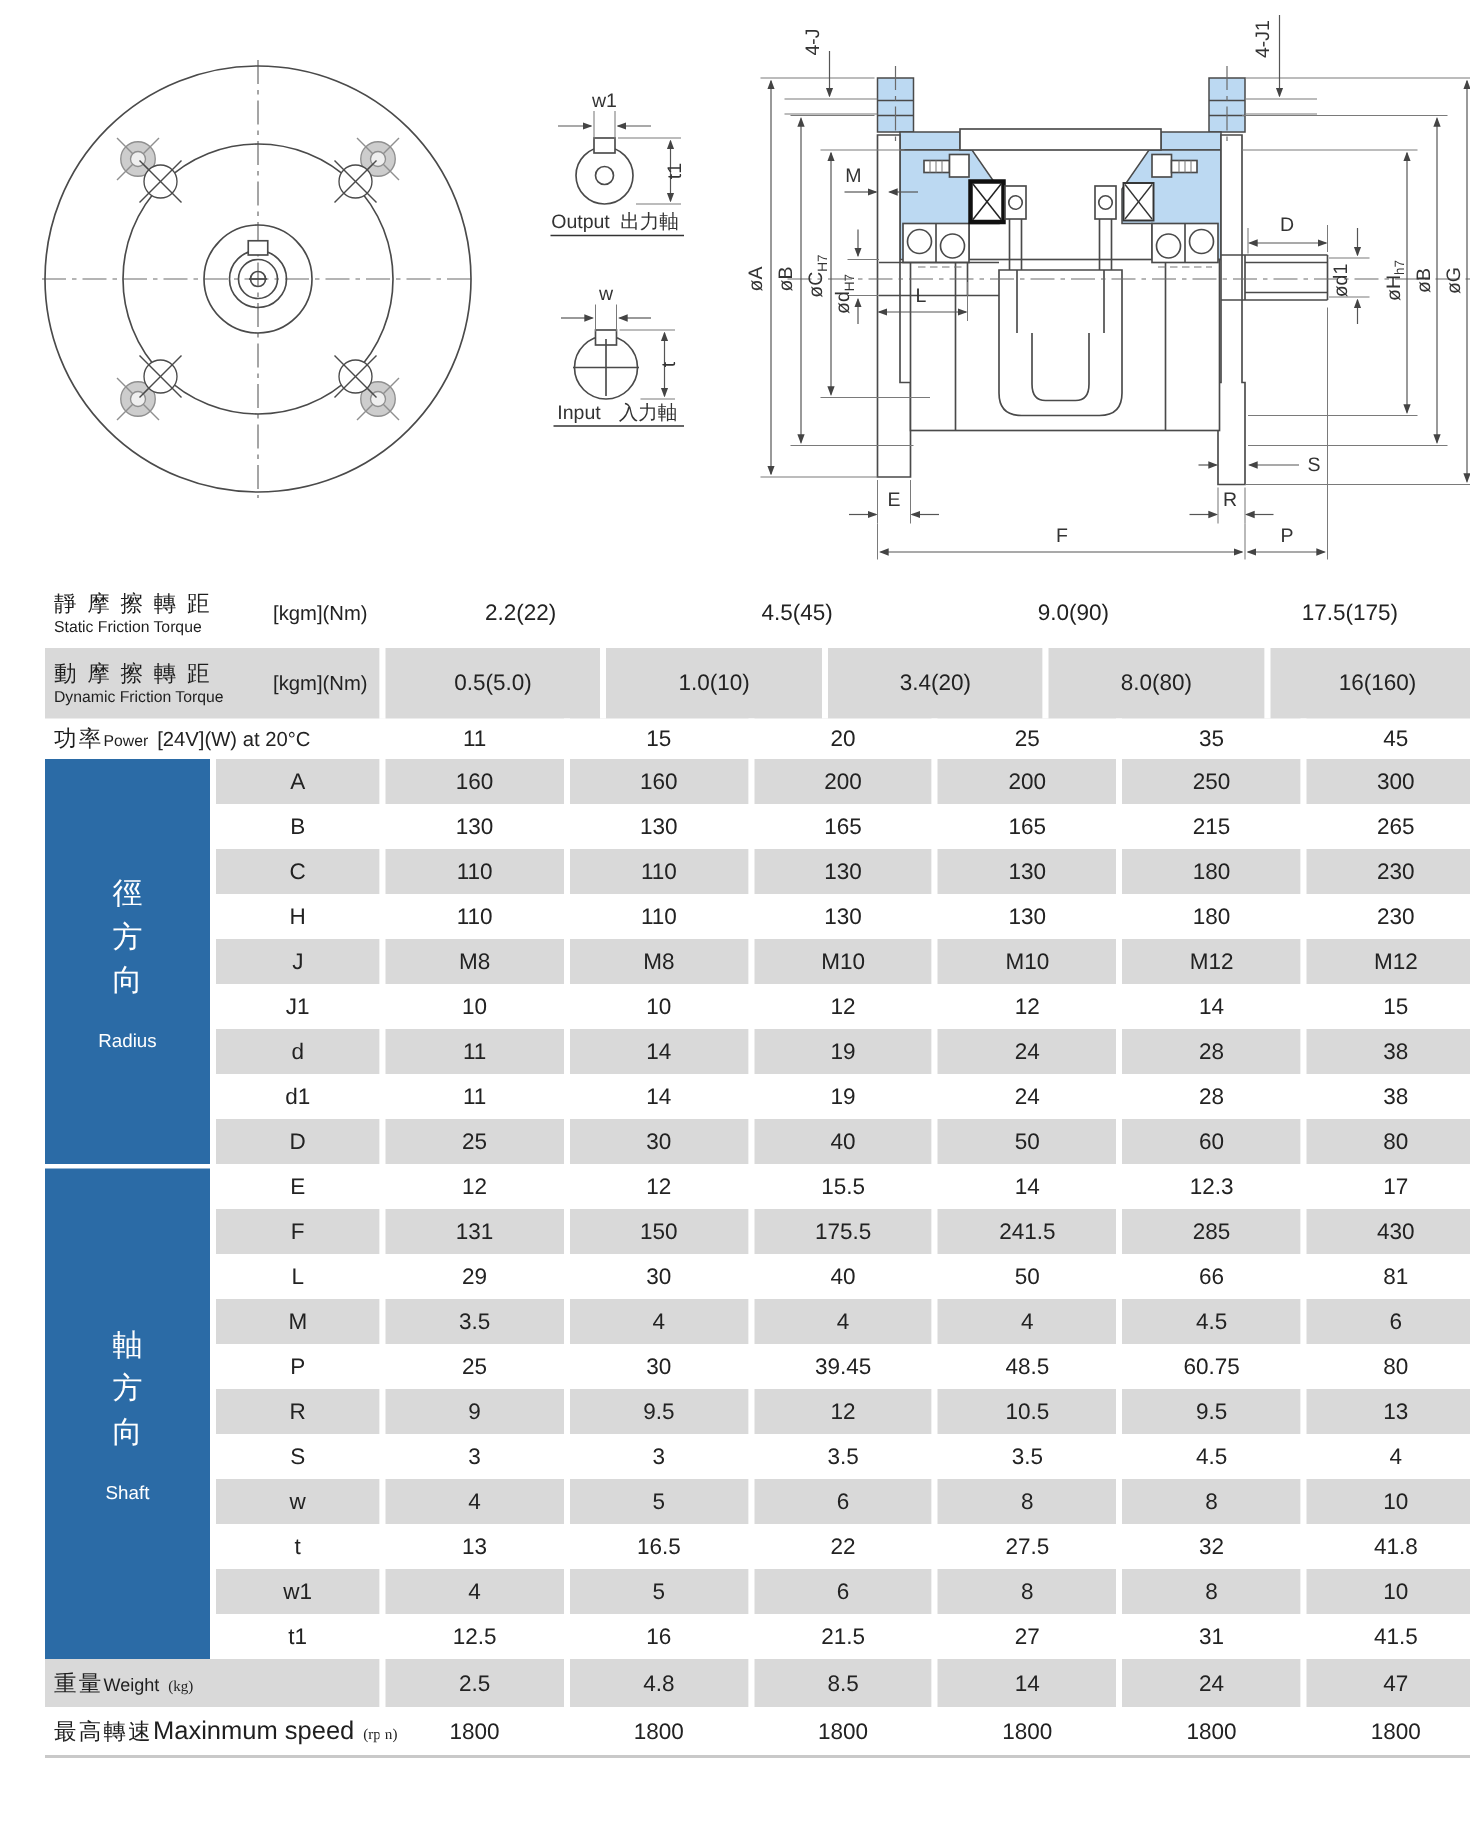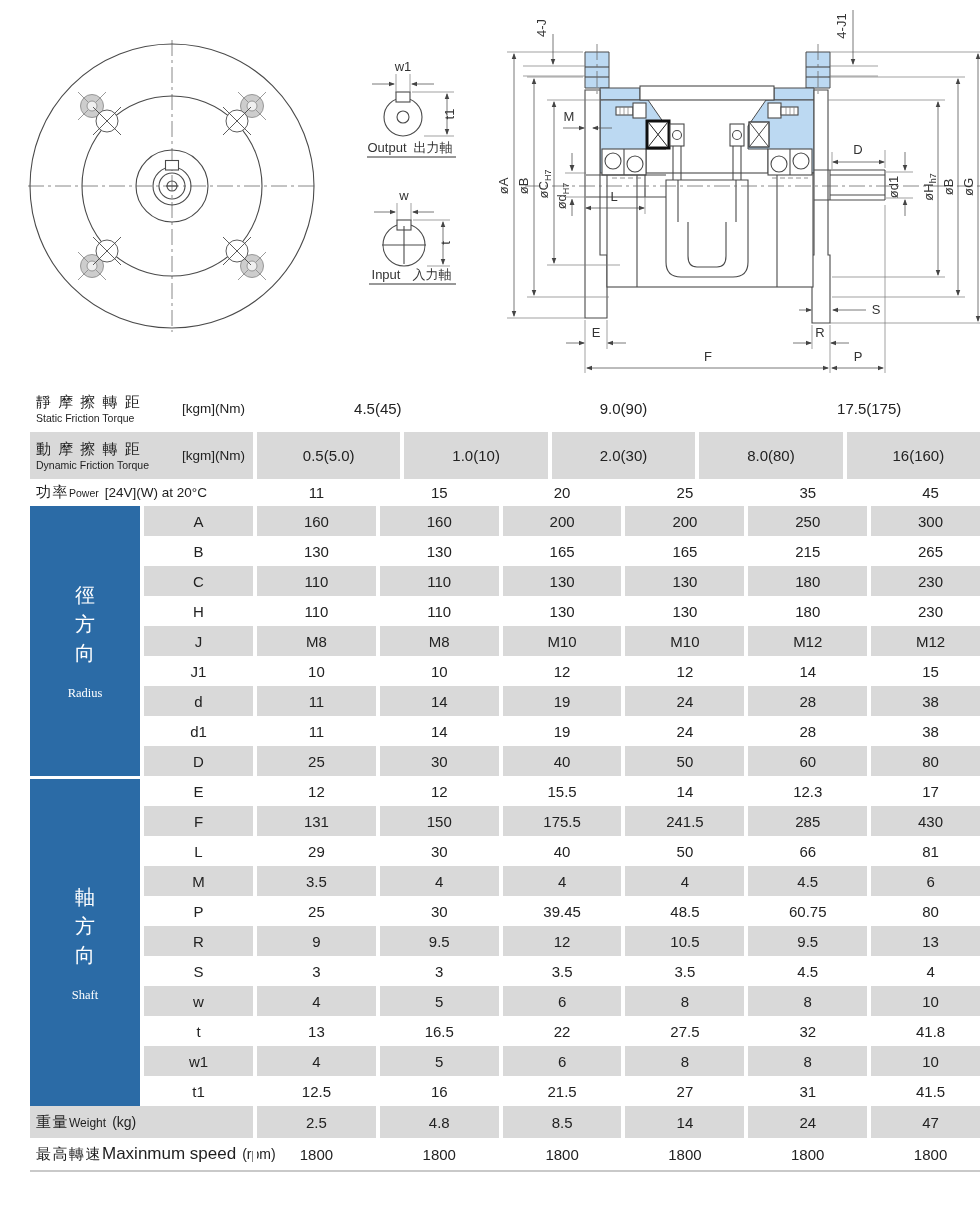--- a/index.html
+++ b/index.html
@@ -25,28 +25,28 @@
   .hcell{flex:1;border-left:2px solid #fff;box-sizing:border-box;display:flex;align-items:center;justify-content:center;font-size:16px;letter-spacing:1px;}
   .trow{display:flex;align-items:stretch;}
   .h48{height:48px}.h47{height:47px}.h27{height:27px}.h30{height:30px}.h32{height:32px}
   .trow .lab{width:223px;box-sizing:border-box;display:flex;align-items:center;justify-content:space-between;padding:0 8px 0 6px;}
   .trow .lab.start{justify-content:flex-start;gap:6px;}
   .lab-name{display:flex;flex-direction:column;justify-content:center;}
   .lab-name.inline{flex-direction:row;align-items:baseline;gap:0;}
   .zh{font-size:15px;letter-spacing:1.5px;color:#1e1e1e;white-space:nowrap;}
   .en{font-size:10.5px;color:#1e1e1e;white-space:nowrap;}
   .unit{font-size:13.5px;white-space:nowrap;}
-  .unit-sm{font-size:14px;margin-left:6px;white-space:nowrap;}
+  .unit-sm{font-size:10px;margin-left:6px;white-space:nowrap;font-family:Liberation Serif, serif;}
   .trow .cell{flex:1;border-left:4px solid #fff;box-sizing:border-box;display:flex;align-items:center;justify-content:center;font-size:15px;}
   .trow.g .cell,.trow.g .lab,.trow.g .param{background:#d9d9d9;}
   .section{display:flex;}
   .side{width:110px;background:#2b6ba6;color:#fff;display:flex;flex-direction:column;align-items:center;justify-content:center;box-sizing:border-box;}
   .side2{border-top:3px solid #fff;}
   .vzh{font-size:20px;line-height:29px;}
-  .ven{font-size:12.5px;margin-top:18px;font-family:Liberation Serif, serif;}
+  .ven{font-size:12.5px;margin-top:18px;}
   .sec-rows{flex:1;}
   .sec-rows .param{width:113px;box-sizing:border-box;border-left:4px solid #fff;display:flex;align-items:center;justify-content:center;font-size:15px;}
 </style>
 </head>
 <body>
 
 <div class="sheet">
 
   <svg class="drawing" width="980" height="382" viewBox="0 0 980 382">
     <defs>
@@ -329,35 +329,36 @@
   <div class="spec-table">
     <div id="spec-rows">
         <div class="trow h48">
           <div class="lab">
             <div class="lab-name">
               <span class="zh">靜 摩 擦 轉 距</span>
               <span class="en">Static Friction Torque</span>
             </div>
             <div class="unit">[kgm](Nm)</div>
           </div>
+          <div class="cell">2.2(22)</div>
           <div class="cell">4.5(45)</div>
           <div class="cell">9.0(90)</div>
           <div class="cell">17.5(175)</div>
         </div>
         <div class="trow h47 g">
           <div class="lab">
             <div class="lab-name">
               <span class="zh">動 摩 擦 轉 距</span>
               <span class="en">Dynamic Friction Torque</span>
             </div>
             <div class="unit">[kgm](Nm)</div>
           </div>
           <div class="cell">0.5(5.0)</div>
           <div class="cell">1.0(10)</div>
-          <div class="cell">2.0(30)</div>
+          <div class="cell">3.4(20)</div>
           <div class="cell">8.0(80)</div>
           <div class="cell">16(160)</div>
         </div>
         <div class="trow h27">
           <div class="lab start">
             <div class="lab-name inline">
               <span class="zh">功率</span>
               <span class="en">Power</span>
             </div>
             <div class="unit">[24V](W) at 20°C</div>

